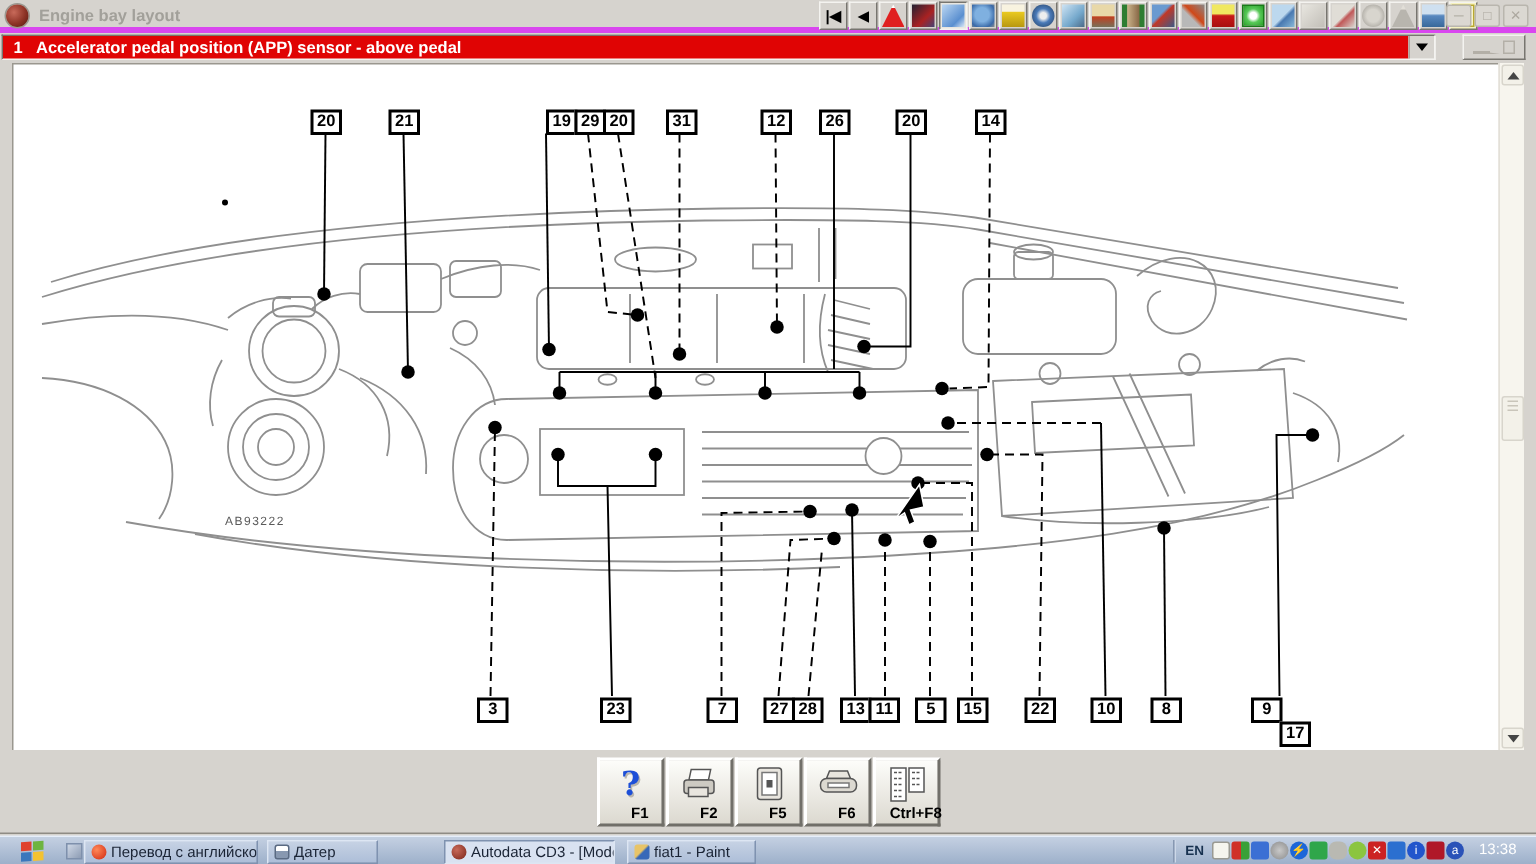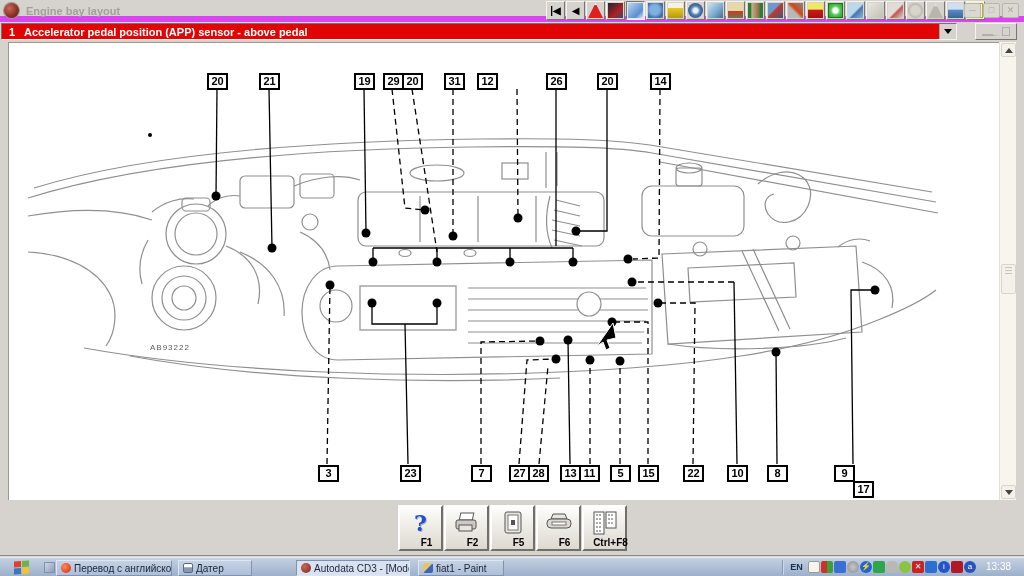--- a/index.html
+++ b/index.html
@@ -1,20 +1,20 @@
 <!DOCTYPE html>
 <html><head>
 <meta charset="utf-8">
 <style>
   * { margin:0; padding:0; box-sizing:border-box; }
   html,body { width:1024px; height:576px; }
   body { position:relative; font-family:"Liberation Sans",sans-serif; background:#d6d3ce; overflow:hidden; }
 
   
-  .titlebar { position:absolute; left:0; top:0; width:1024px; height:22px; background:#d6d3ce; border-bottom:6px solid #d946ef; }
+  .titlebar { position:absolute; left:0; top:0; width:1024px; height:22px; background:#d6d3ce; border-bottom:4px solid #d946ef; }
   .app-icon { position:absolute; left:4px; top:3px; width:15px; height:15px; border-radius:50%;
               background:radial-gradient(circle at 35% 35%, #c86a5a 0%, #8d3326 55%, #4d1810 100%); box-shadow:0 0 0 1px #9a978f; }
   .title-text { position:absolute; left:26px; top:5px; font-size:11px; font-weight:bold; color:#a2a09a; }
   .tb-group { position:absolute; left:546px; top:1px; display:flex; gap:1px; }
   .tbbtn { width:19px; height:19px; background:#d6d3ce; border:1px solid; border-color:#f4f3f0 #77756f #77756f #f4f3f0;
            display:flex; align-items:center; justify-content:center; font-size:10px; color:#000; }
   .tbbtn.icon { padding:1px; }
   .tbbtn .fill { width:15px; height:15px; display:block; }
   .tbbtn.active { border-color:#77756f #f4f3f0 #f4f3f0 #77756f; background:#e8e6e0; }
   .winbtns { position:absolute; right:5px; top:3px; display:flex; gap:2px; }
@@ -294,25 +294,25 @@
       <circle cx="658" cy="303" r="4.5"></circle>
         <circle cx="632" cy="282" r="4.5"></circle>
         <circle cx="776" cy="352" r="4.5"></circle>
       <circle cx="875" cy="290" r="4.5"></circle>
         <circle cx="150" cy="135" r="2"></circle>
     </g>
   </svg>
 
   <div class="co" style="left:207px;top:32px;">20</div>
   <div class="co" style="left:259px;top:32px;">21</div>
-  <div class="co" style="left:354px;top:32px;">19</div>
+  <div class="co" style="left:364px;top:32px;">19</div>
   <div class="co" style="left:383px;top:32px;">29</div>
   <div class="co" style="left:402px;top:32px;">20</div>
   <div class="co" style="left:444px;top:32px;">31</div>
-  <div class="co" style="left:477px;top:32px;">12</div>
+  <div class="co" style="left:507px;top:32px;">12</div>
   <div class="co" style="left:546px;top:32px;">26</div>
   <div class="co" style="left:597px;top:32px;">20</div>
   <div class="co" style="left:650px;top:32px;">14</div>
 
   <div class="co" style="left:318px;top:424px;">3</div>
   <div class="co" style="left:400px;top:424px;">23</div>
   <div class="co" style="left:471px;top:424px;">7</div>
   <div class="co" style="left:509px;top:424px;">27</div>
   <div class="co" style="left:528px;top:424px;">28</div>
   <div class="co" style="left:560px;top:424px;">13</div>

